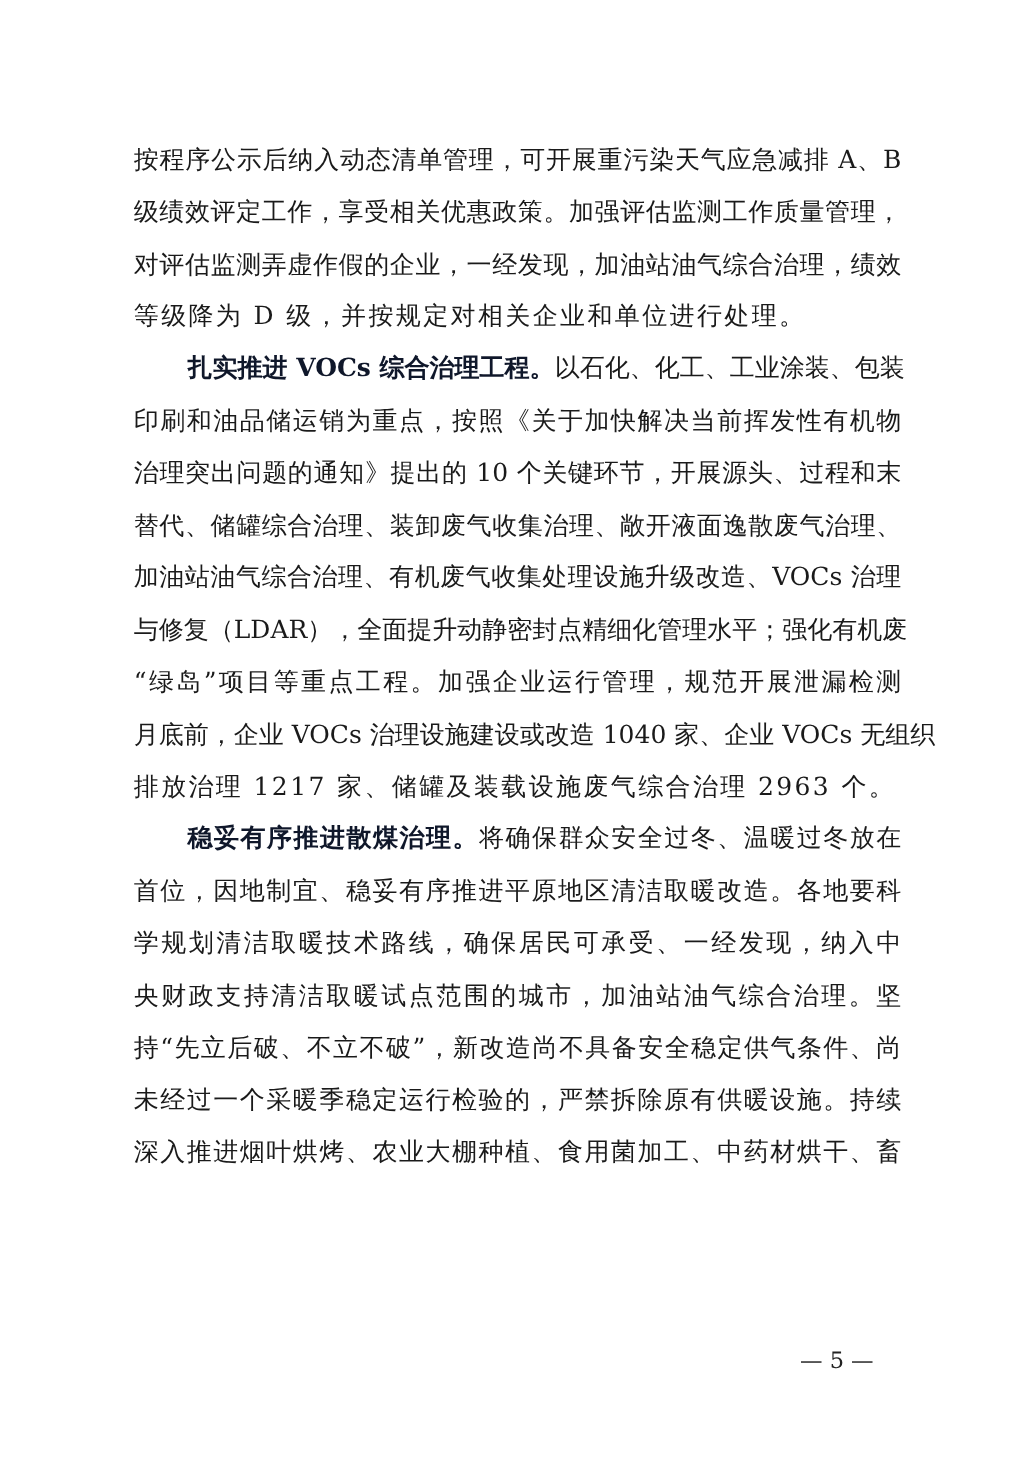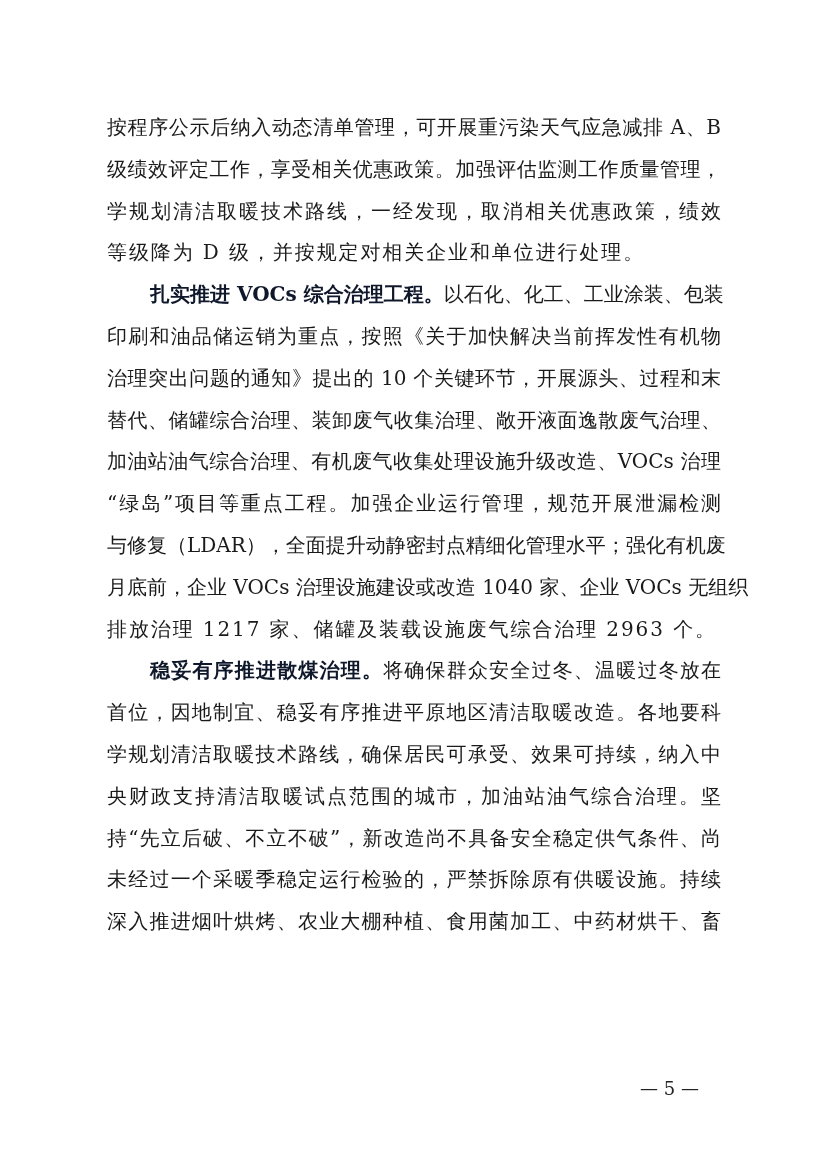--- a/index.html
+++ b/index.html
@@ -60,40 +60,40 @@
 </style>
 </head>
 <body>
 
 <div class="page">
   <div class="body-text">
 
     <div>
       <div class="line">按程序公示后纳入动态清单管理，可开展重污染天气应急减排 A、B</div>
       <div class="line">级绩效评定工作，享受相关优惠政策。加强评估监测工作质量管理，</div>
-      <div class="line">学规划清洁取暖技术路线，一经发现，取消相关优惠政策，绩效</div>
+      <div class="line">对评估监测弄虚作假的企业，一经发现，加油站油气综合治理，绩效</div>
       <div class="line last">等级降为 D 级，并按规定对相关企业和单位进行处理。</div>
     </div>
 
     <div>
       <div class="line indent"><span class="bold">扎实推进 VOCs 综合治理工程。</span><span>以石化、化工、工业涂装、包装</span></div>
       <div class="line">印刷和油品储运销为重点，按照《关于加快解决当前挥发性有机物</div>
       <div class="line">治理突出问题的通知》提出的 10 个关键环节，开展源头、过程和末</div>
       <div class="line">替代、储罐综合治理、装卸废气收集治理、敞开液面逸散废气治理、</div>
       <div class="line">加油站油气综合治理、有机废气收集处理设施升级改造、VOCs 治理</div>
+      <div class="line">与修复（LDAR），全面提升动静密封点精细化管理水平；强化有机废</div>
       <div class="line">“绿岛”项目等重点工程。加强企业运行管理，规范开展泄漏检测</div>
-      <div class="line">与修复（LDAR），全面提升动静密封点精细化管理水平；强化有机废</div>
       <div class="line">月底前，企业 VOCs 治理设施建设或改造 1040 家、企业 VOCs 无组织</div>
       <div class="line last">排放治理 1217 家、储罐及装载设施废气综合治理 2963 个。</div>
     </div>
 
     <div>
       <div class="line indent"><span class="bold">稳妥有序推进散煤治理。</span><span>将确保群众安全过冬、温暖过冬放在</span></div>
       <div class="line">首位，因地制宜、稳妥有序推进平原地区清洁取暖改造。各地要科</div>
-      <div class="line">学规划清洁取暖技术路线，确保居民可承受、效果可持续，纳入中</div>
+      <div class="line">学规划清洁取暖技术路线，确保居民可承受、一经发现，纳入中</div>
       <div class="line">央财政支持清洁取暖试点范围的城市，加油站油气综合治理。坚</div>
       <div class="line">持“先立后破、不立不破”，新改造尚不具备安全稳定供气条件、尚</div>
       <div class="line">未经过一个采暖季稳定运行检验的，严禁拆除原有供暖设施。持续</div>
       <div class="line">深入推进烟叶烘烤、农业大棚种植、食用菌加工、中药材烘干、畜</div>
     </div>
 
   </div>
 
   <div class="page-number">— 5 —</div>
 </div>

